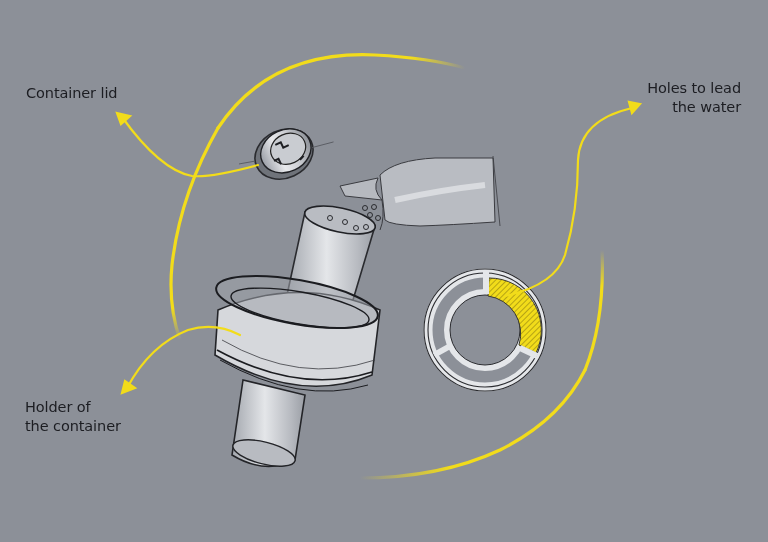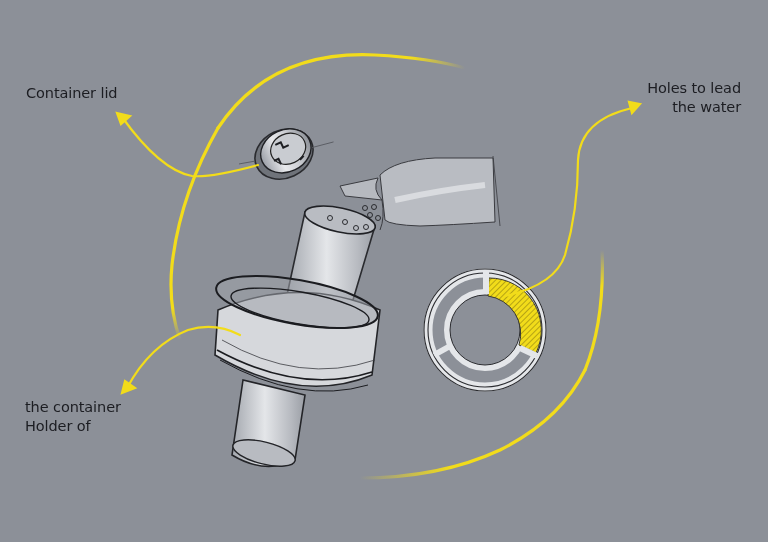--- a/index.html
+++ b/index.html
@@ -156,16 +156,16 @@
   <div id="lbl-lid" class="label">
     <span class="line">Container lid</span>
   </div>
 
   <div id="lbl-holes" class="label">
     <span class="line">Holes to lead</span>
     <span class="line">the water</span>
   </div>
 
   <div id="lbl-holder" class="label">
+    <span class="line">Holder of</span>
     <span class="line">the container</span>
-    <span class="line">Holder of</span>
   </div>
 </div>
 
 </body></html>

